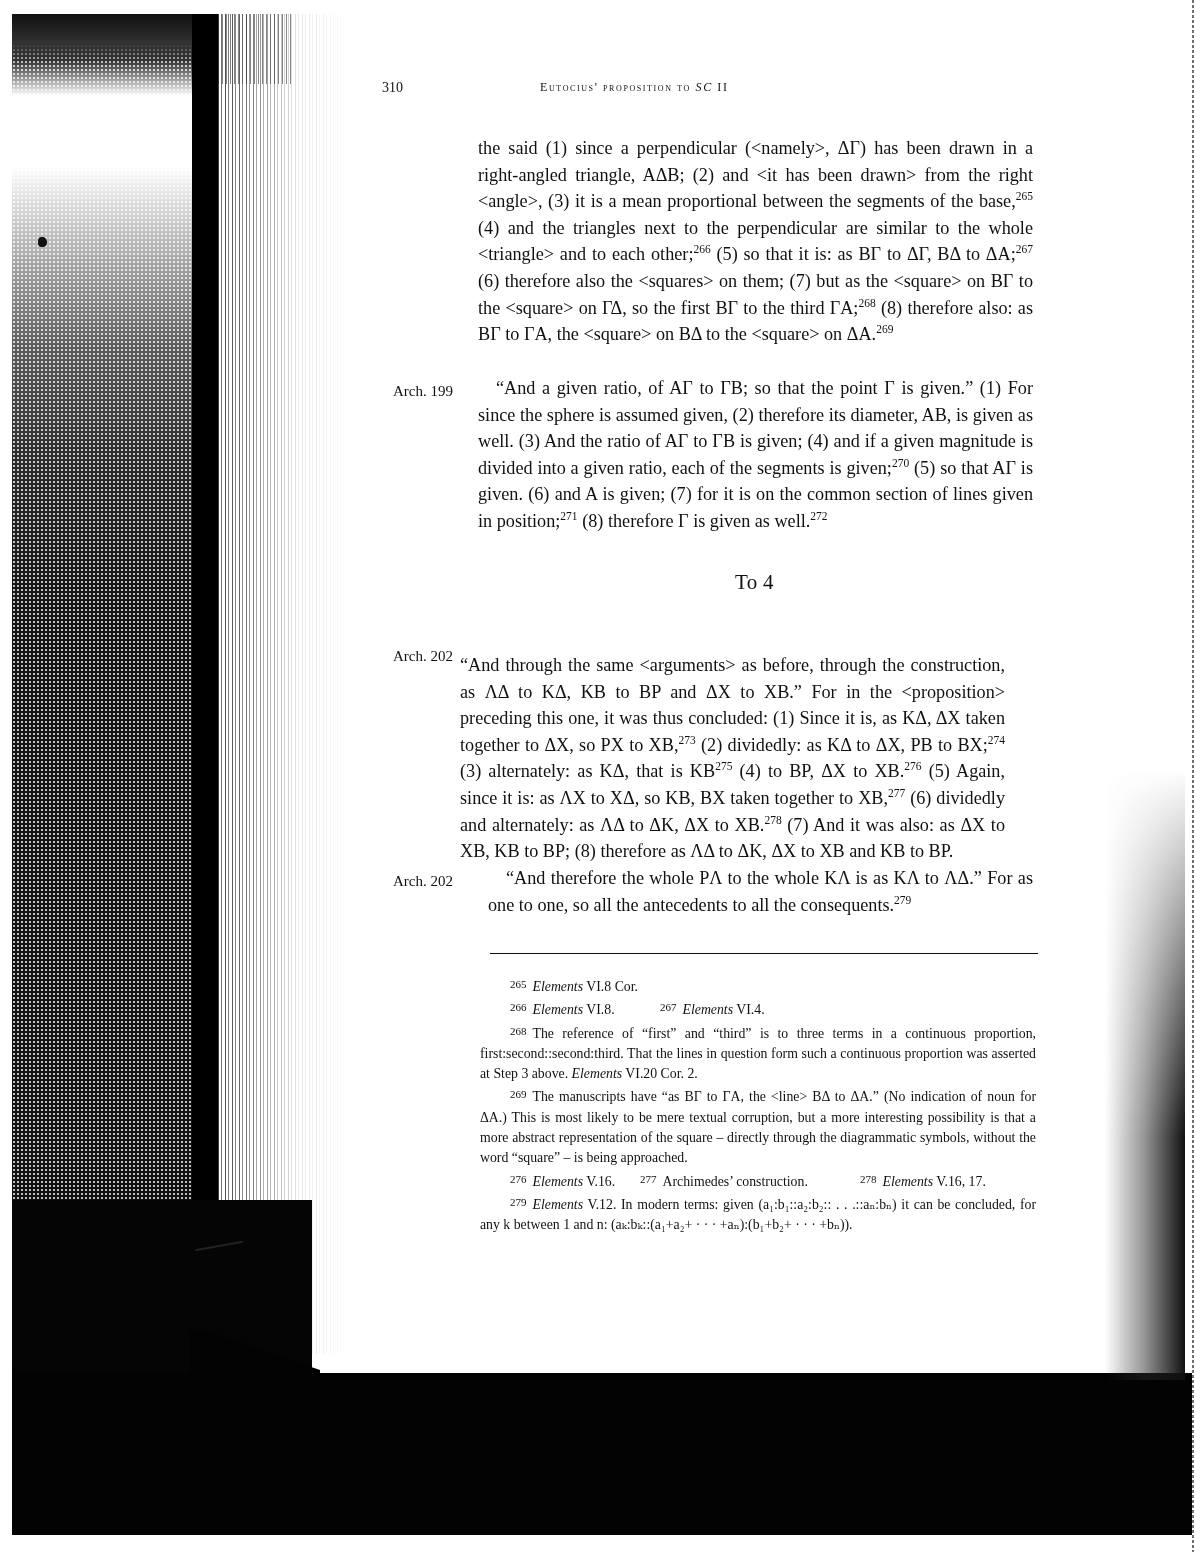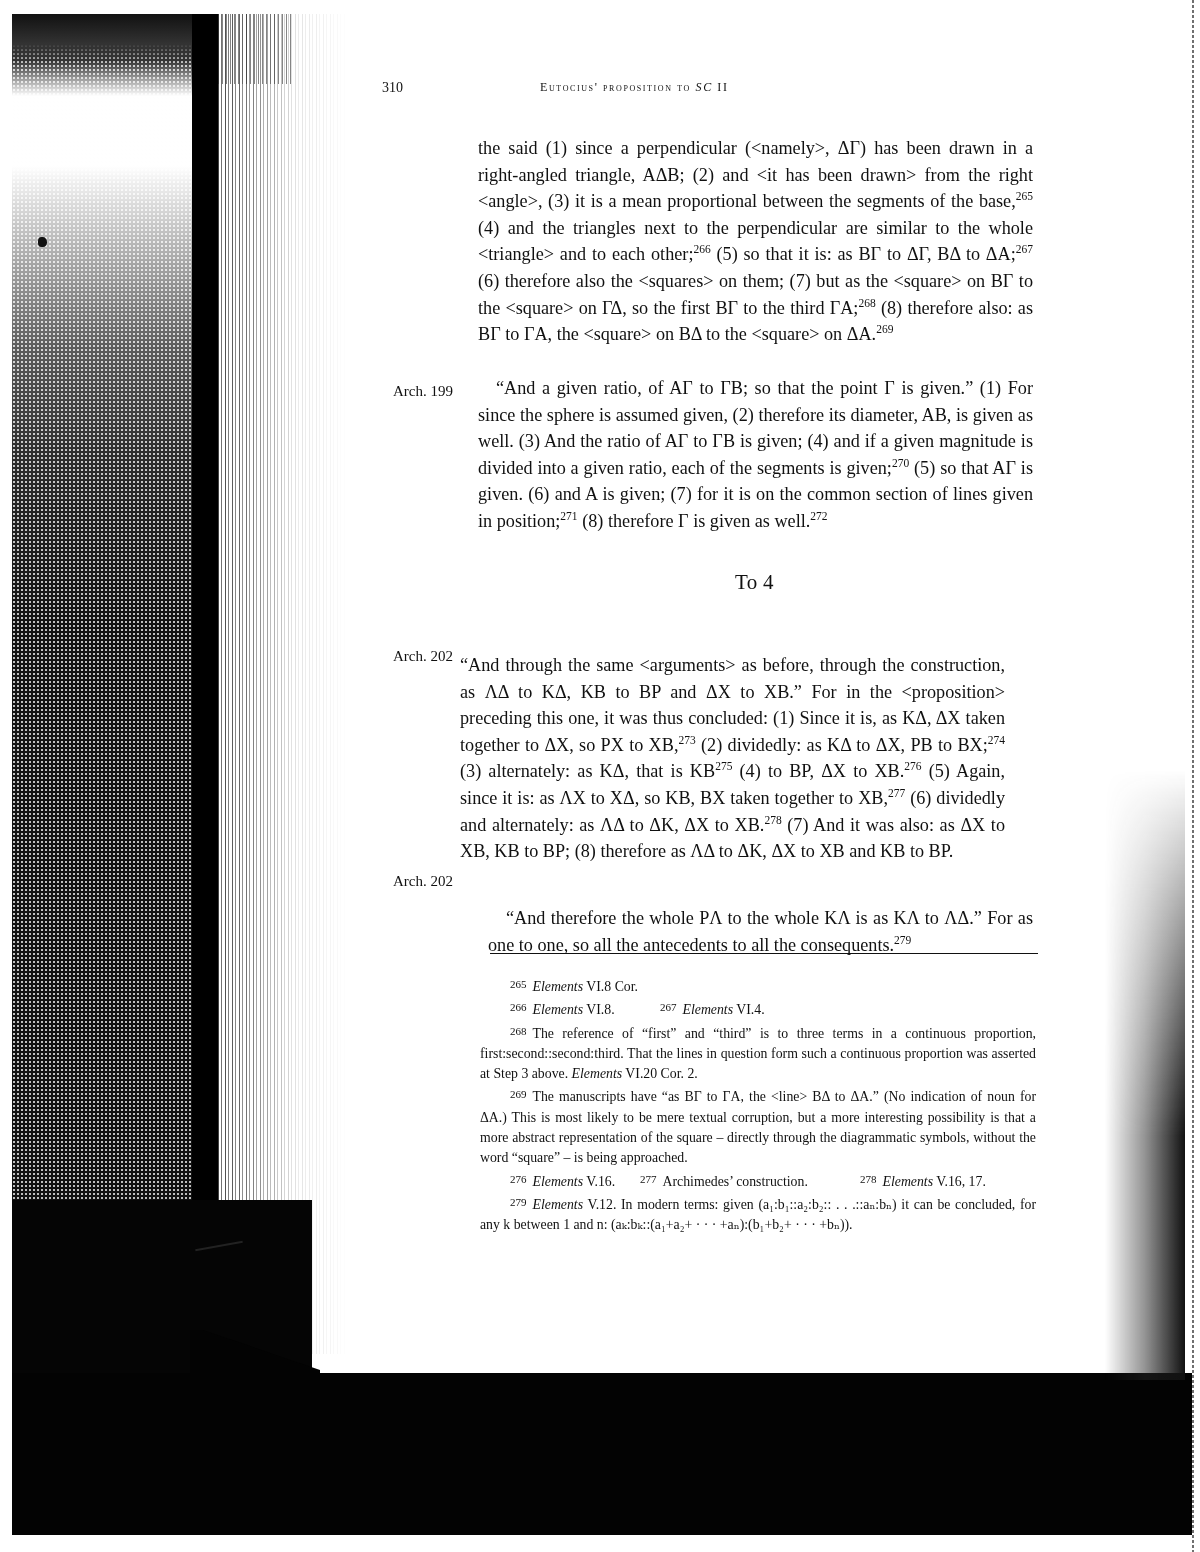--- a/index.html
+++ b/index.html
@@ -151,21 +151,21 @@
 </div>
 
 <div class="section-heading">To 4</div>
 
 <span class="margin-ref" style="top:648px;">Arch. 202</span>
 <div class="body-text" style="top:640px; left:460px; width:545px;margin-top:12px;">
   <p><span>“And through the same &lt;arguments&gt; as before, through the construction, as ΛΔ to KΔ, KB to BP and ΔX to XB.” For in the &lt;proposition&gt; preceding this one, it was thus concluded: (1) Since it is, as KΔ, ΔX taken together to ΔX, so PX to XB,</span><sup>273</sup><span> (2) dividedly: as KΔ to ΔX, PB to BX;</span><sup>274</sup><span> (3) alternately: as KΔ, that is KB</span><sup>275</sup><span> (4) to BP, ΔX to XB.</span><sup>276</sup><span> (5) Again, since it is: as ΛX to XΔ, so KB, BX taken together to XB,</span><sup>277</sup><span> (6) dividedly and alternately: as ΛΔ to ΔK, ΔX to XB.</span><sup>278</sup><span> (7) And it was also: as ΔX to XB, KB to BP; (8) therefore as ΛΔ to ΔK, ΔX to XB and KB to BP.</span></p>
 </div>
 
 <span class="margin-ref" style="top:873px;">Arch. 202</span>
-<div class="body-text" style="top:865px; left:488px; width:545px;margin-top:40px;">
+<div class="body-text" style="top:865px; left:488px; width:545px;">
   <p class="indent"><span>“And therefore the whole PΛ to the whole KΛ is as KΛ to ΛΔ.” For as one to one, so all the antecedents to all the consequents.</span><sup>279</sup></p>
 </div>
 
 <div class="footnote-rule"></div>
 <div class="footnotes">
   <p class="fn-row"><span class="fn-num">265</span><span class="fn-em">Elements</span><span> VI.8 Cor.</span></p>
   <p class="fn-row">
     <span class="cell c1"><span class="fn-num">266</span><span class="fn-em">Elements</span><span> VI.8.</span></span><span class="cell"><span class="fn-num">267</span><span class="fn-em">Elements</span><span> VI.4.</span></span>
   </p>
   <p class="fn"><span class="fn-num">268</span><span>The reference of “first” and “third” is to three terms in a continuous proportion, first:second::second:third. That the lines in question form such a continuous proportion was asserted at Step 3 above. </span><span class="fn-em">Elements</span><span> VI.20 Cor. 2.</span></p>

